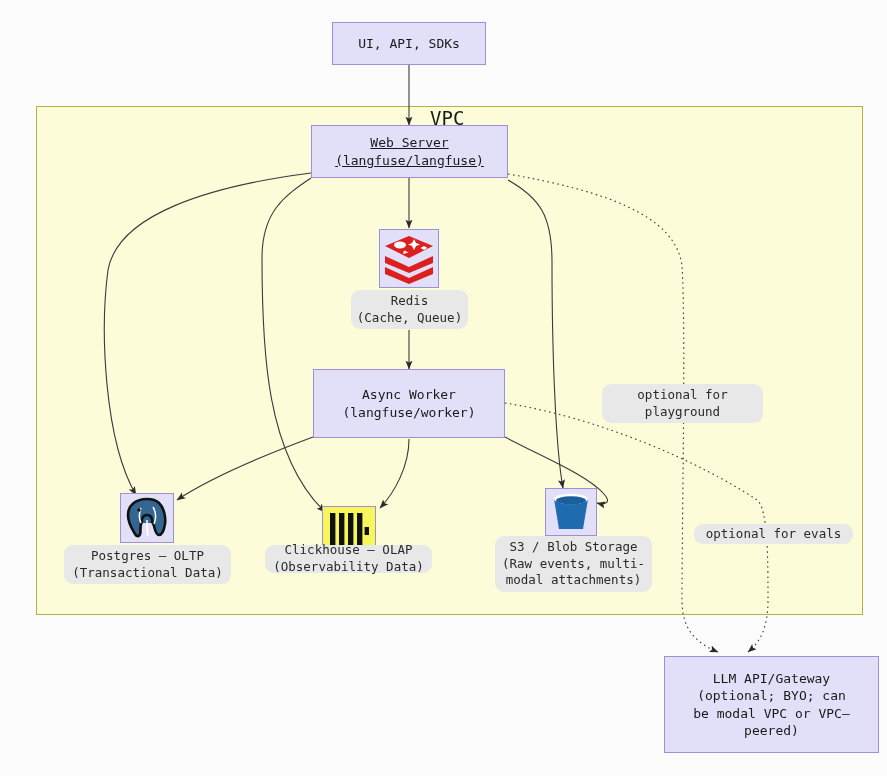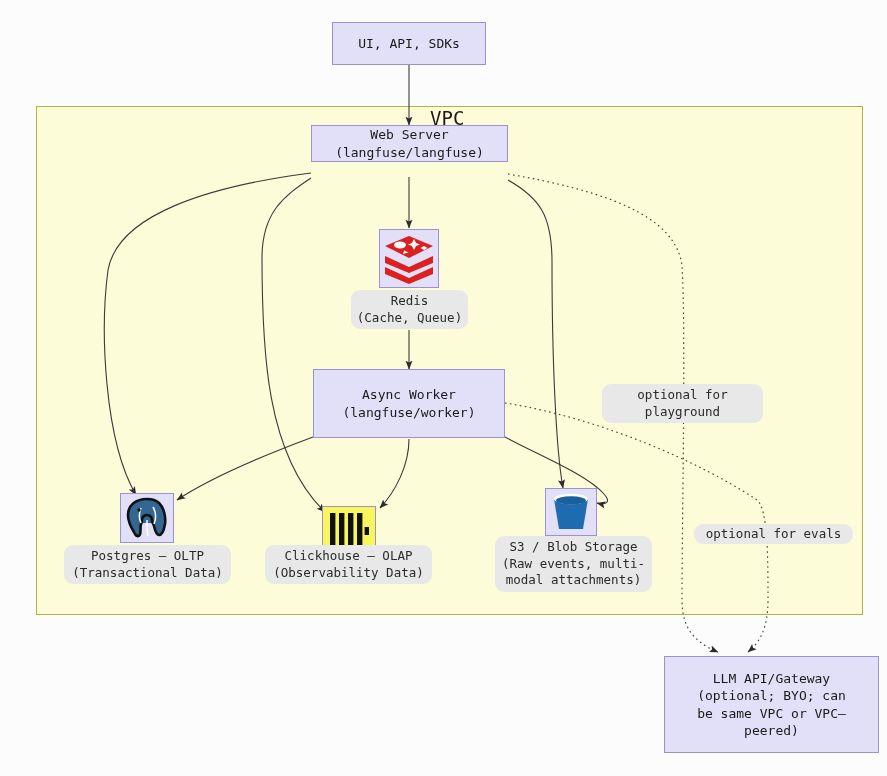--- a/index.html
+++ b/index.html
@@ -128,21 +128,21 @@
       <path d="M508,174 C600,190 676,214 682,266 C686,330 682,520 682,600 C682,628 694,642 718,652" marker-end="url(#arrowdot)"></path>
 
       <path d="M505,403 C600,418 700,462 757,500 C768,508 768,560 768,600 C768,628 760,642 748,652" marker-end="url(#arrowdot)"></path>
     </g>
   </svg>
 
   <div class="node node-box" style="left:332px; top:22px; width:154px; height:43px;">
     <span>UI, API, SDKs</span>
   </div>
 
-  <div class="node node-box" style="left:311px; top:125px; width:197px; height:37px;">
+  <div class="node node-box" style="left:311px; top:125px; width:197px; height:53px;text-decoration:underline;">
     <span>Web Server</span>
     <span>(langfuse/langfuse)</span>
   </div>
 
   <div class="icon-tile" style="left:379px; top:229px; width:60px; height:59px;">
     <svg width="52" height="50" viewBox="0 0 52 50">
       <g fill="#dc2020">
         <path d="M2,33 L26,44 L50,33 L50,40 L26,50 L2,40 z"></path>
         <path d="M2,22 L26,33 L50,22 L50,29 L26,39 L2,29 z"></path>
       </g>
@@ -191,21 +191,21 @@
     <svg width="42" height="38" viewBox="0 0 42 38">
       <g fill="#101010">
         <rect x="2" y="1" width="5.4" height="36"></rect>
         <rect x="11" y="1" width="5.4" height="36"></rect>
         <rect x="20" y="1" width="5.4" height="36"></rect>
         <rect x="29" y="1" width="5.4" height="36"></rect>
         <rect x="36.6" y="15" width="4.4" height="8"></rect>
       </g>
     </svg>
   </div>
-  <div class="label-plain" style="left:265px; top:545px; width:167px; height:39px;">
+  <div class="label-plain" style="left:265px; top:545px; width:167px; height:28px;">
     <span>Clickhouse — OLAP</span>
     <span>(Observability Data)</span>
   </div>
 
   <div class="icon-tile" style="left:545px; top:488px; width:52px; height:48px;">
     <svg width="42" height="40" viewBox="0 0 42 40">
       <path d="M4,7 L38,7 L33,37 L9,37 z" fill="#1f6bb0"></path>
       <ellipse cx="21" cy="7" rx="17" ry="5.2" fill="#ffffff"></ellipse>
       <ellipse cx="21" cy="8.4" rx="15" ry="4.2" fill="#1a5f9e"></ellipse>
     </svg>
@@ -221,17 +221,17 @@
     <span>playground</span>
   </div>
 
   <div class="label-plain" style="left:694px; top:524px; width:159px; height:20px;">
     <span>optional for evals</span>
   </div>
 
   <div class="node node-box" style="left:628px; top:656px; width:215px; height:97px;margin-left:36px;">
     <span>LLM API/Gateway</span>
     <span>(optional; BYO; can</span>
-    <span>be same VPC or VPC—</span>
+    <span>be modal VPC or VPC—</span>
     <span>peered)</span>
   </div>
 
 </div>
 
 </body></html>

